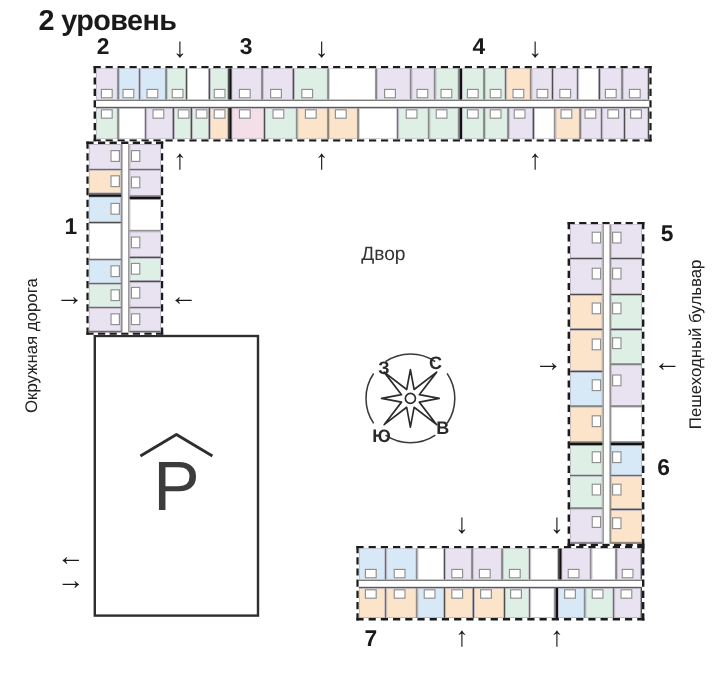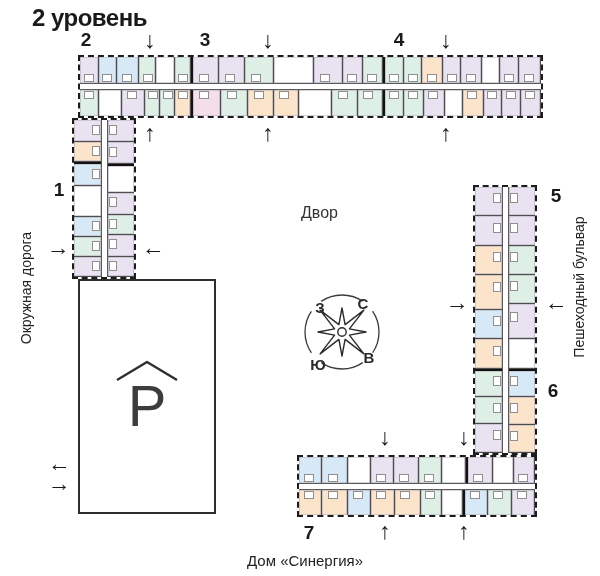--- a/index.html
+++ b/index.html
@@ -46,21 +46,20 @@
 <div id="stage">
 
   <div class="abs" id="page-title">2 уровень</div>
 
   <div class="abs side-label" style="left:26px;top:288px;">Окружная дорога</div>
 
   <div class="abs side-label" style="left:579px;top:287px;">Пешеходный бульвар</div>
 
   <div class="abs" id="courtyard-label" style="left:301px;top:204px;">Двор</div>
 
-  <div class="abs ctr" id="house-label" style="left:305px;top:560px;">Дом «Синергия»</div>
 
   <div class="abs" id="parking" style="left:78px;top:279px;width:138px;height:235px;">
     <svg class="abs" style="left:50%;top:78px;transform:translateX(-50%);" width="64" height="24" viewBox="0 0 64 24">
       <polyline points="2,21 32,3 62,21" fill="none" stroke="#2e2e2e" stroke-width="2.4" stroke-linejoin="round"></polyline>
     </svg>
     <div class="abs" id="parking-p">P</div>
   </div>
 
   <div class="abs" id="compass">
     <svg width="90" height="90" viewBox="0 0 90 90">

